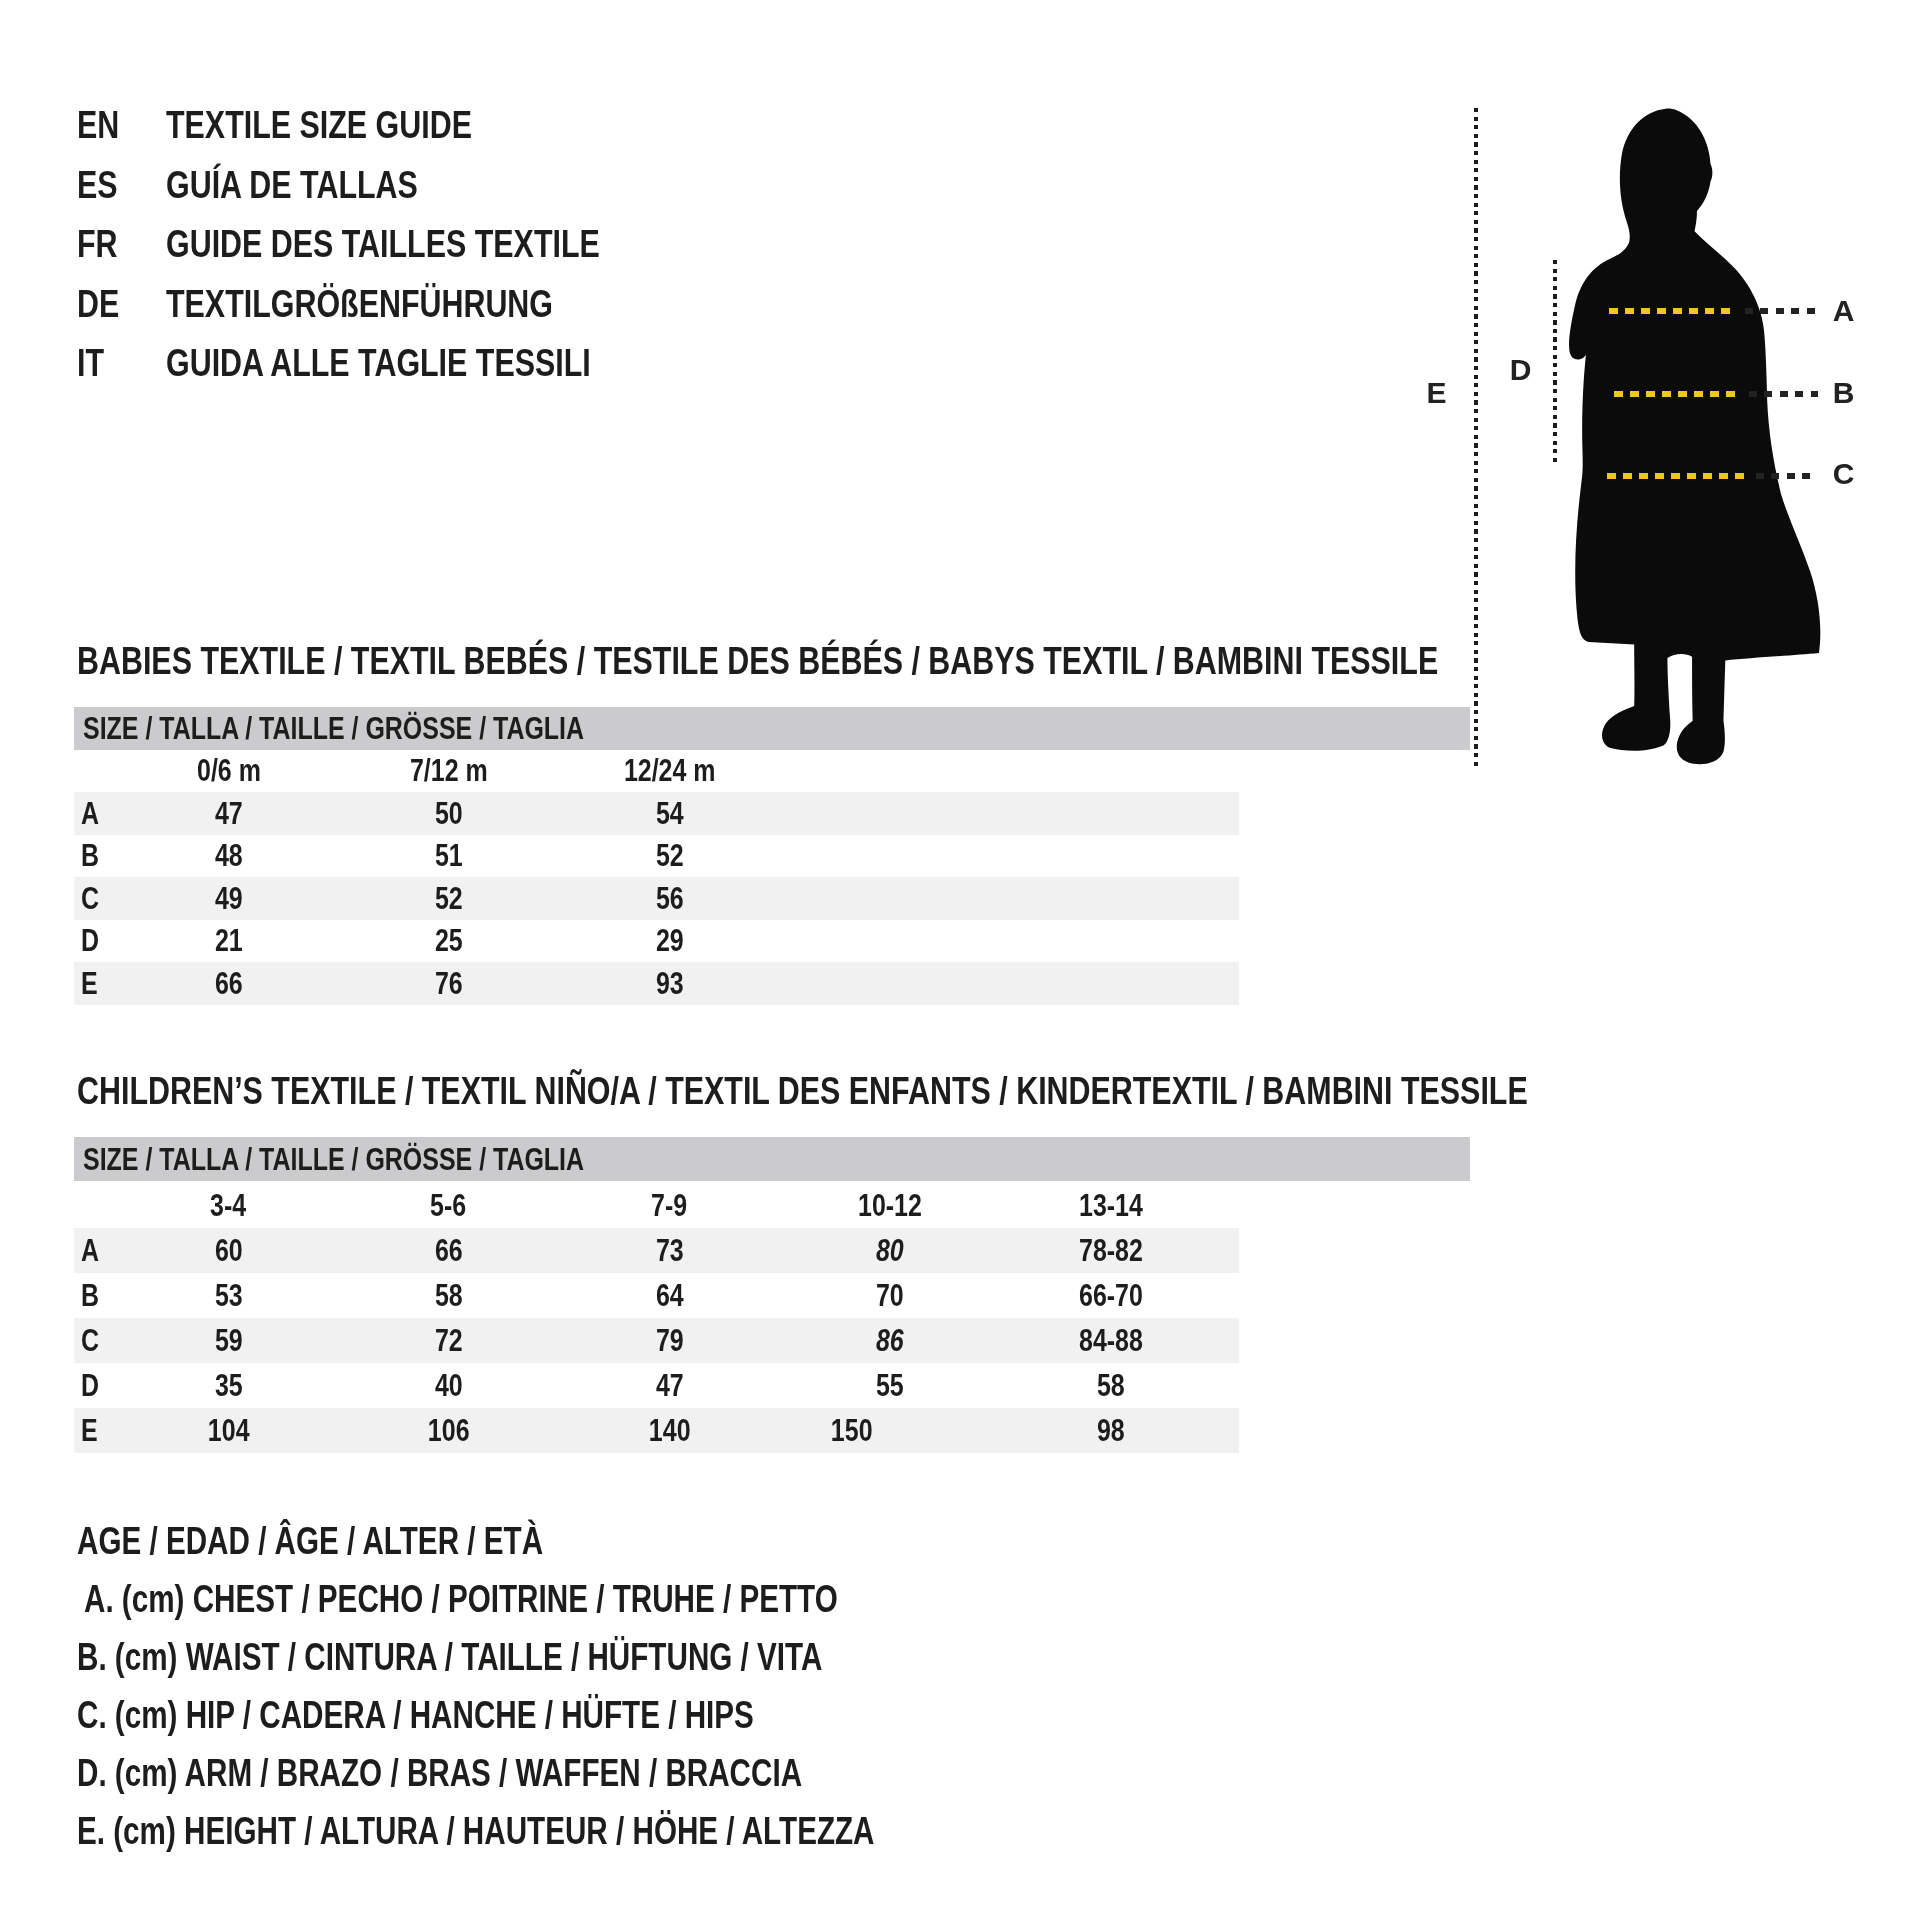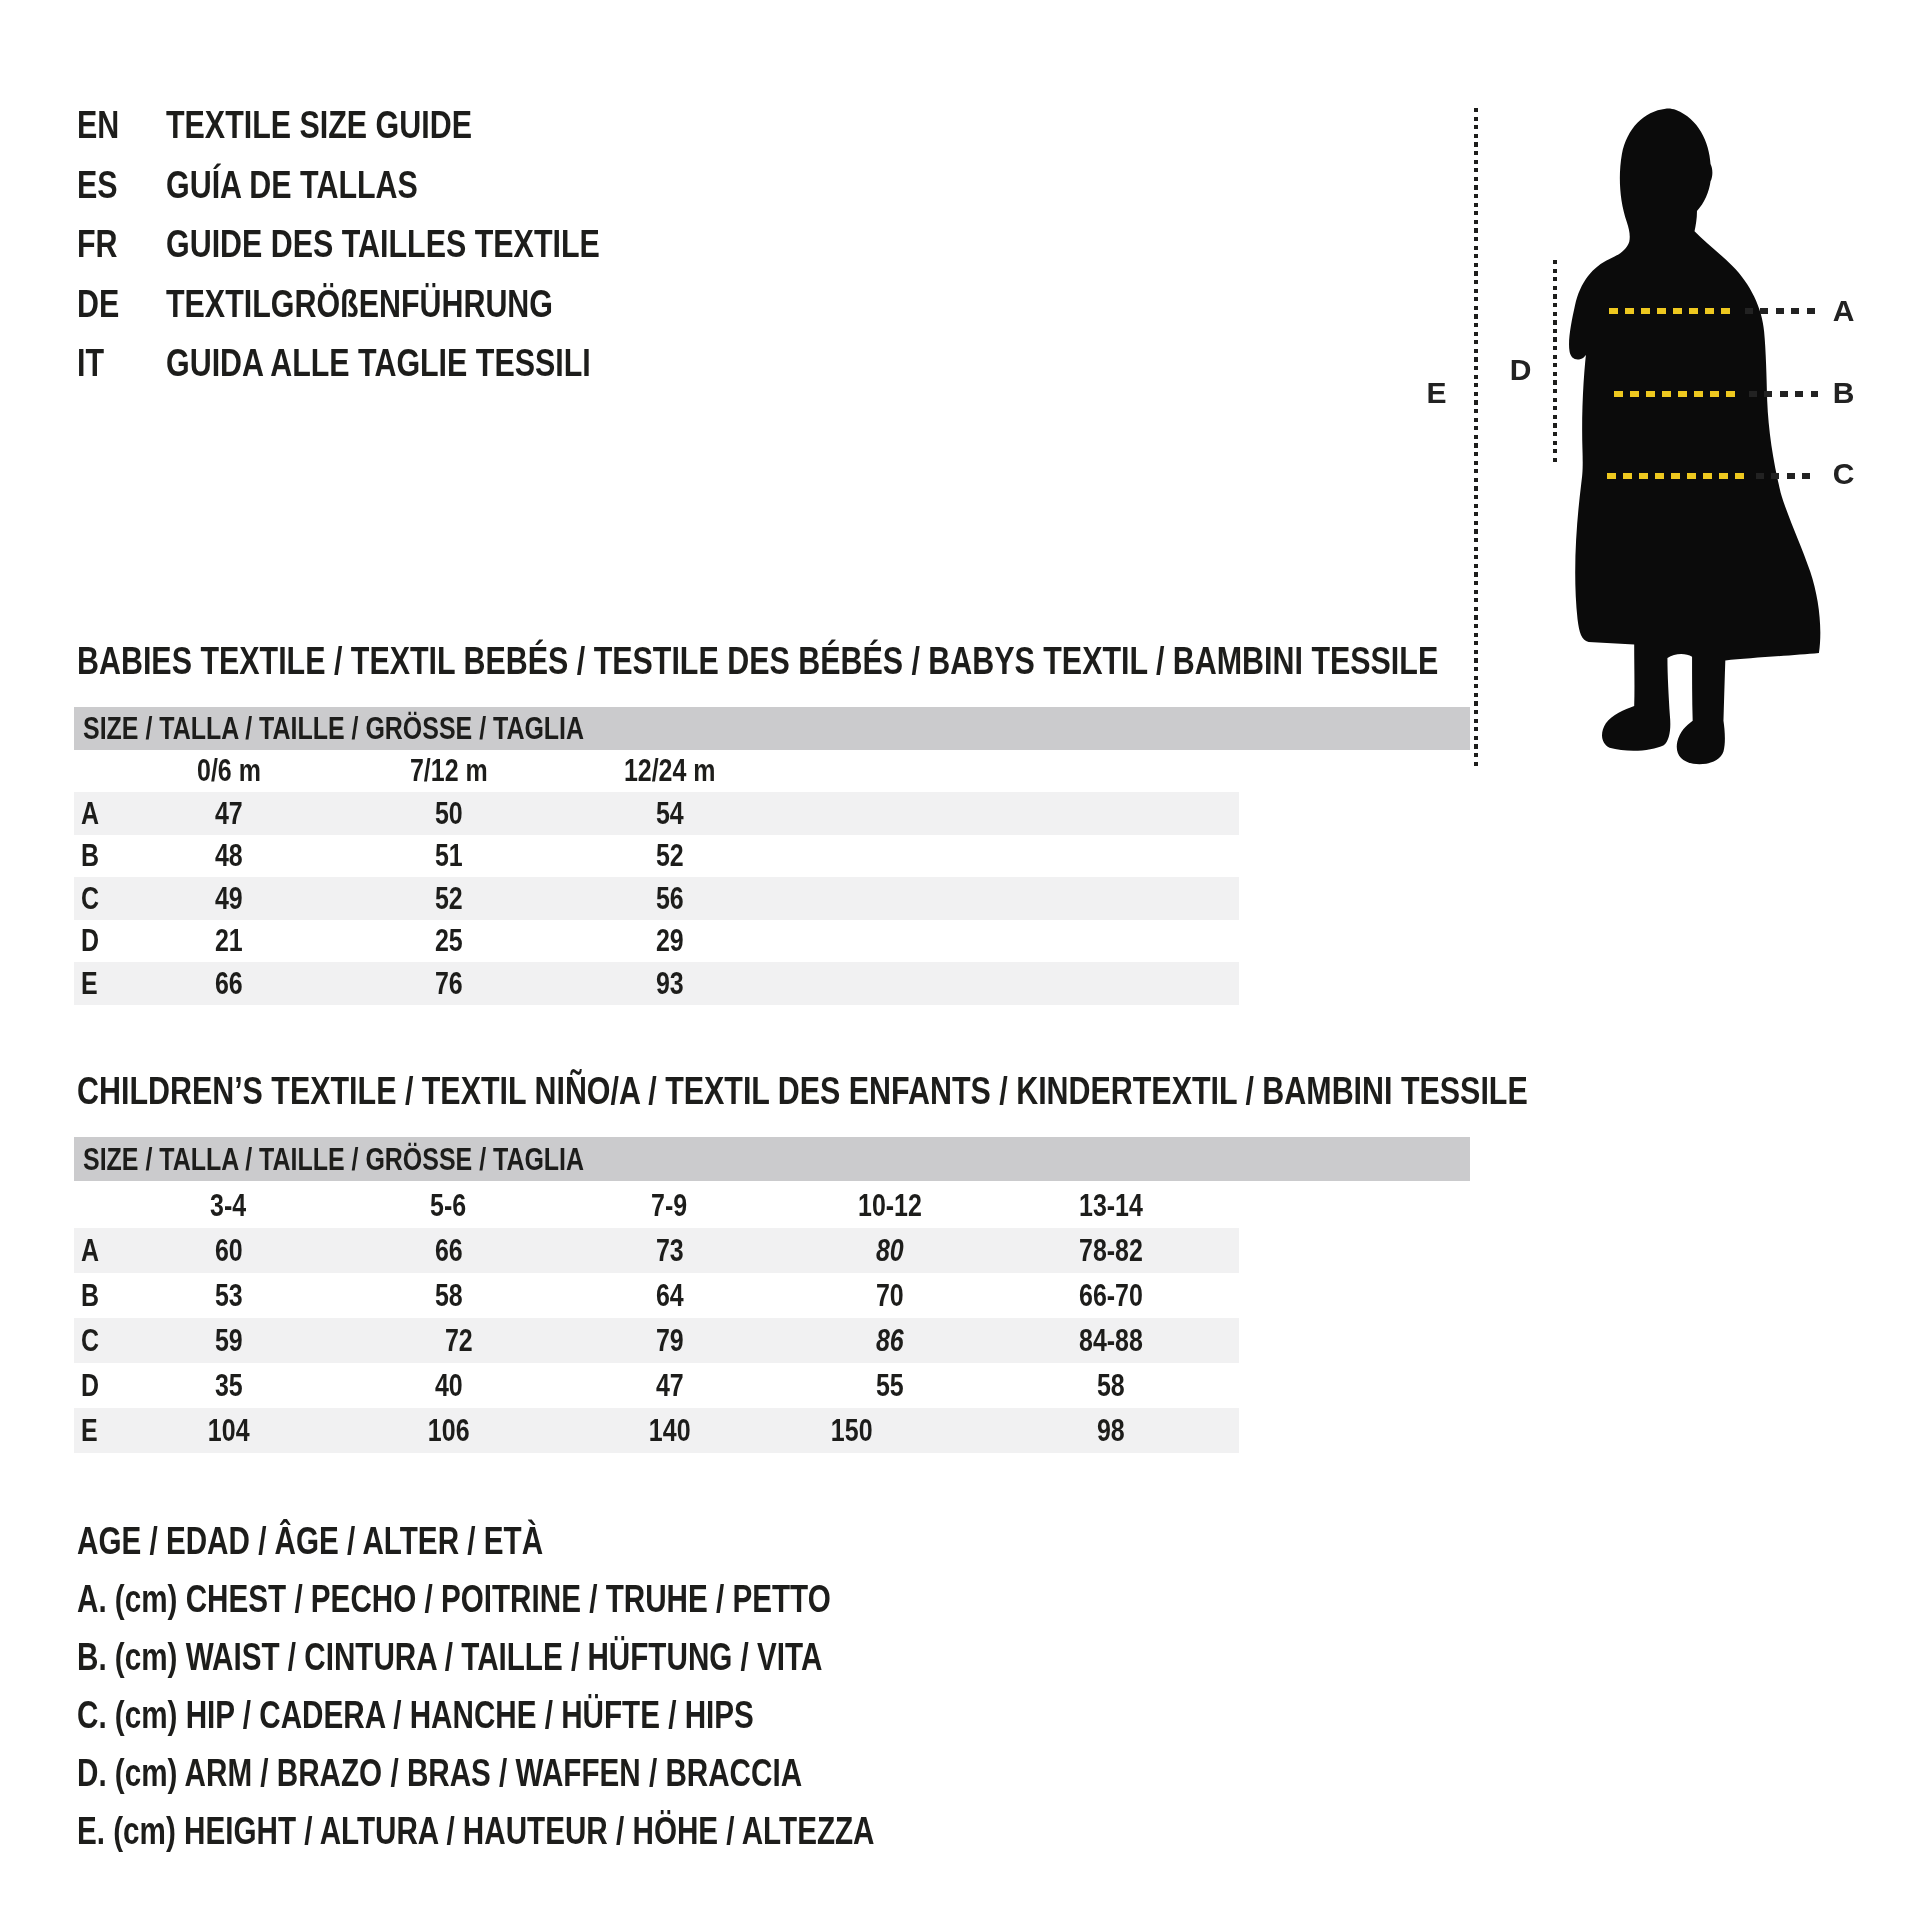--- a/index.html
+++ b/index.html
@@ -190,21 +190,21 @@
   <span class="rowlabel"><span class="cond">B</span></span>
   <span class="cell" style="left:62px;"><span class="cond-c">53</span></span>
   <span class="cell" style="left:282px;"><span class="cond-c">58</span></span>
   <span class="cell" style="left:503px;"><span class="cond-c">64</span></span>
   <span class="cell" style="left:723px;"><span class="cond-c">70</span></span>
   <span class="cell" style="left:944px;"><span class="cond-c">66-70</span></span>
 </div>
 <div class="abs trow stripe" style="top:1318px;height:45px;line-height:45px;">
   <span class="rowlabel"><span class="cond">C</span></span>
   <span class="cell" style="left:62px;"><span class="cond-c">59</span></span>
-  <span class="cell" style="left:292px;text-align:center;"><span class="cond-c">72</span></span>
+  <span class="cell" style="left:282px;text-align:center;"><span class="cond-c">72</span></span>
   <span class="cell" style="left:503px;"><span class="cond-c">79</span></span>
   <span class="cell" style="left:723px;font-style:italic;"><span class="cond-c">86</span></span>
   <span class="cell" style="left:944px;"><span class="cond-c">84-88</span></span>
 </div>
 <div class="abs trow" style="top:1363px;height:45px;line-height:45px;">
   <span class="rowlabel"><span class="cond">D</span></span>
   <span class="cell" style="left:62px;"><span class="cond-c">35</span></span>
   <span class="cell" style="left:282px;"><span class="cond-c">40</span></span>
   <span class="cell" style="left:503px;"><span class="cond-c">47</span></span>
   <span class="cell" style="left:723px;"><span class="cond-c">55</span></span>
@@ -215,21 +215,21 @@
   <span class="cell" style="left:62px;"><span class="cond-c">104</span></span>
   <span class="cell" style="left:282px;"><span class="cond-c">106</span></span>
   <span class="cell" style="left:503px;"><span class="cond-c">140</span></span>
   <span class="cell" style="left:685px;text-align:center;"><span class="cond-c">150</span></span>
   <span class="cell" style="left:944px;"><span class="cond-c">98</span></span>
 </div>
 
 <div class="abs legend-row" style="top:1521px;">
   <span class="cond">AGE / EDAD / ÂGE / ALTER / ETÀ</span>
 </div>
-<div class="abs legend-row" style="top:1579px;">
+<div class="abs legend-row" style="top:1579px;margin-left:7px;">
   <span class="cond">A. (cm) CHEST / PECHO / POITRINE / TRUHE / PETTO</span>
 </div>
 <div class="abs legend-row" style="top:1637px;">
   <span class="cond">B. (cm) WAIST / CINTURA / TAILLE / HÜFTUNG / VITA</span>
 </div>
 <div class="abs legend-row" style="top:1695px;">
   <span class="cond">C. (cm) HIP / CADERA / HANCHE / HÜFTE / HIPS</span>
 </div>
 <div class="abs legend-row" style="top:1753px;">
   <span class="cond">D. (cm) ARM / BRAZO / BRAS / WAFFEN / BRACCIA</span>

